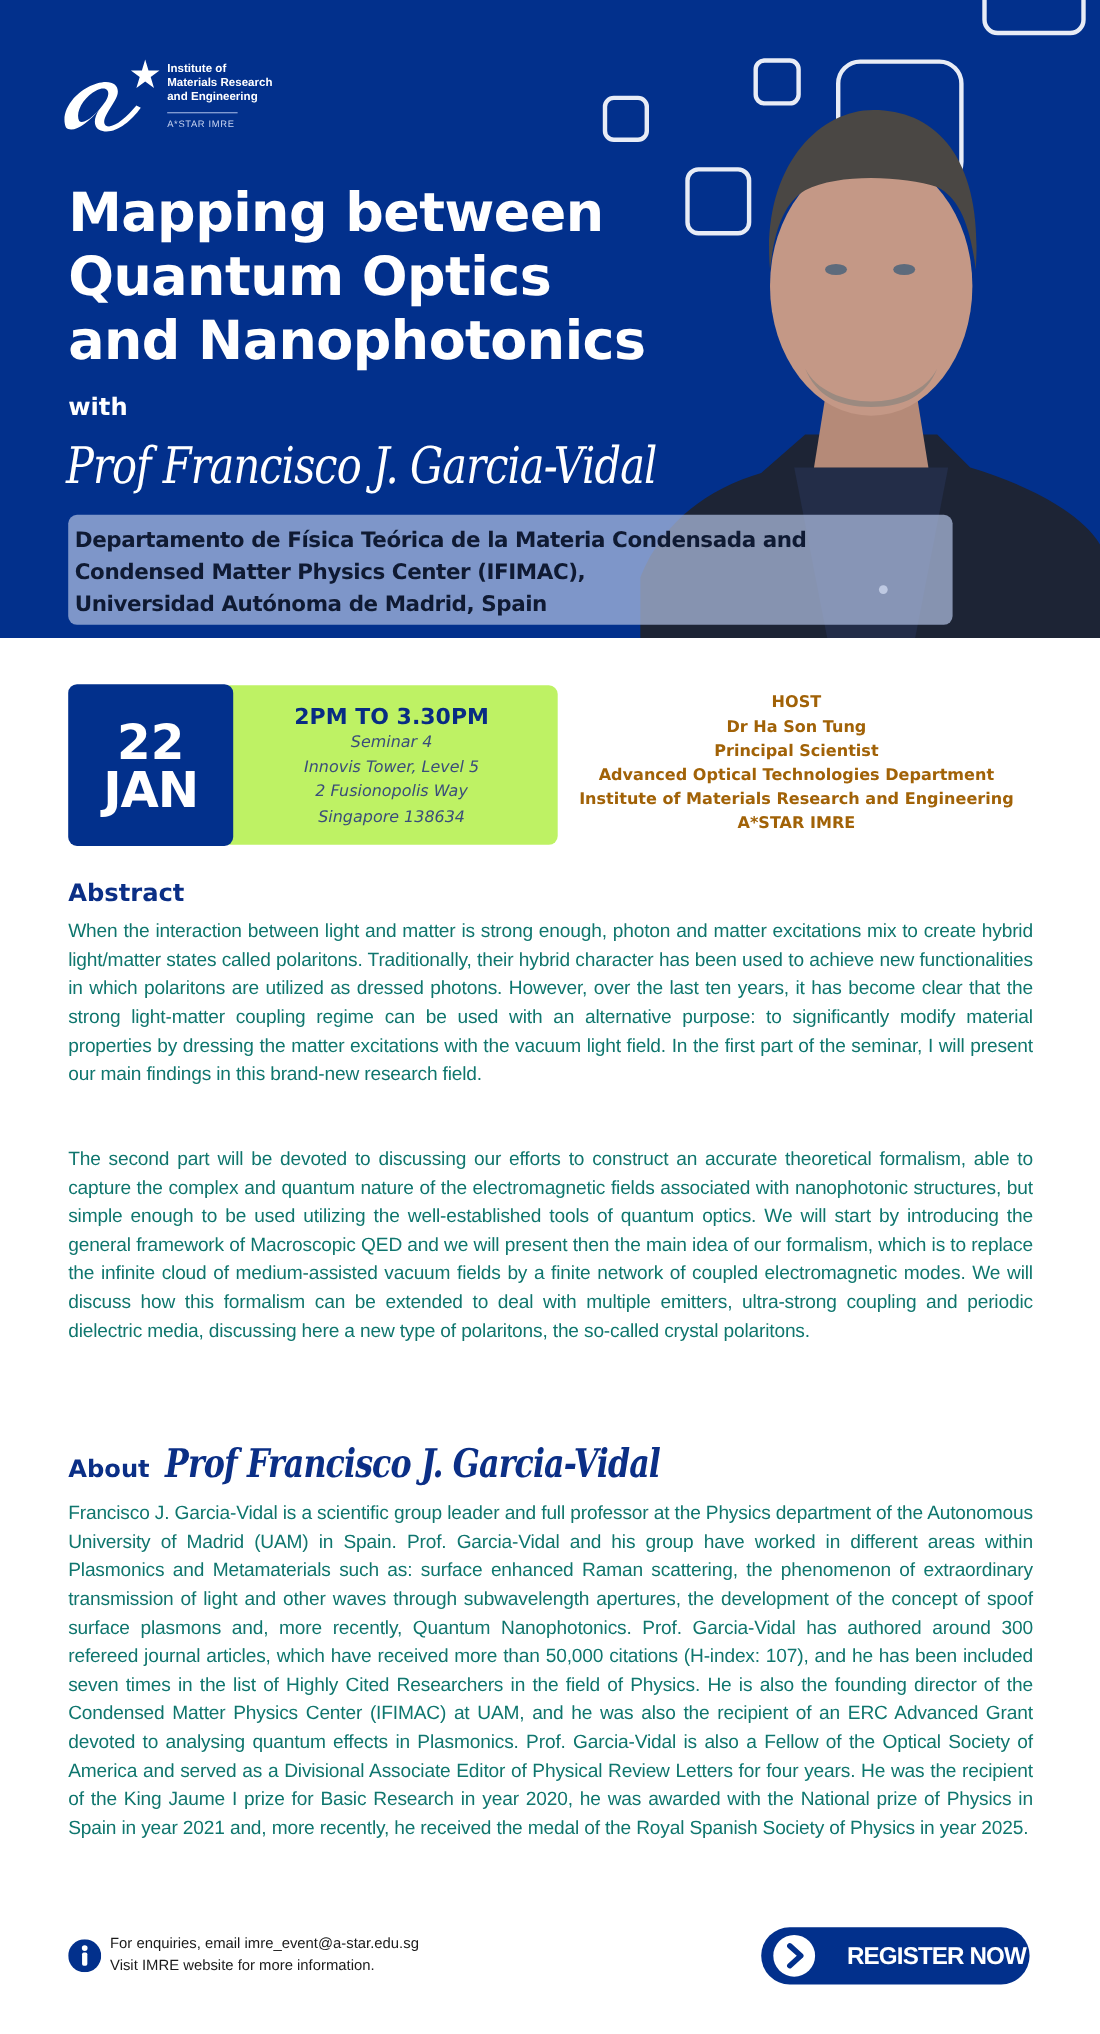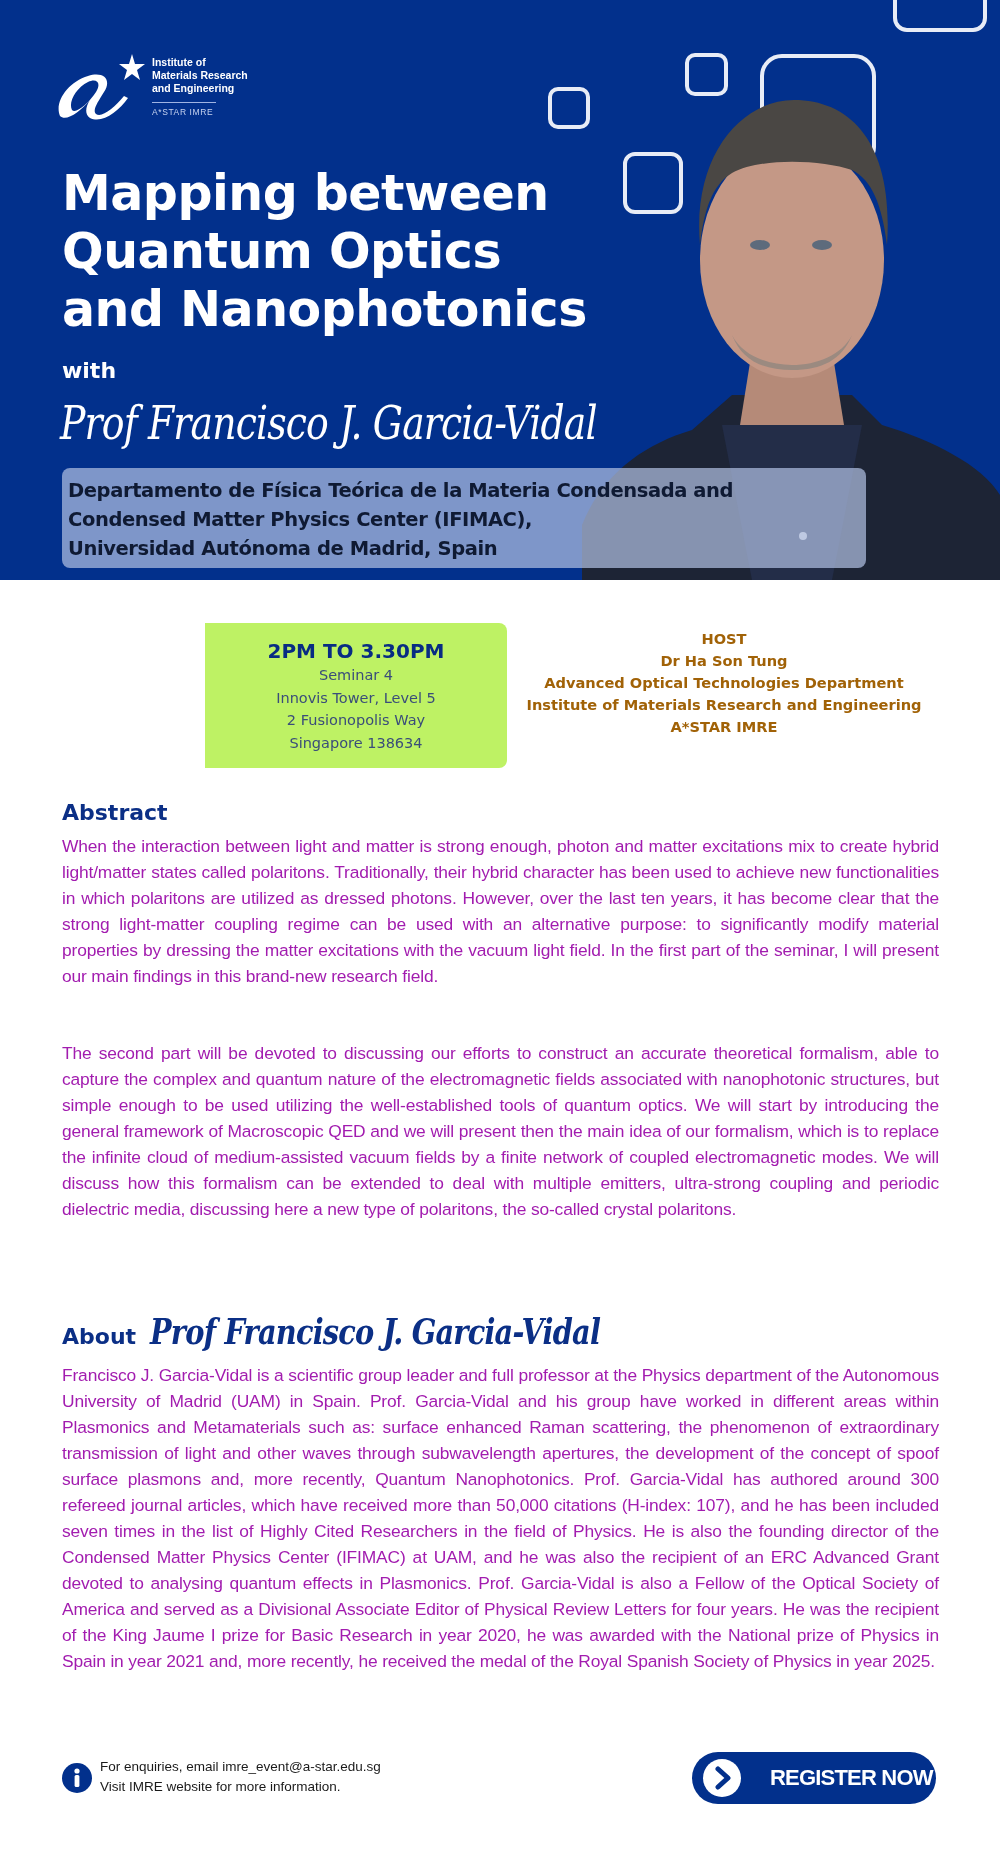--- a/index.html
+++ b/index.html
@@ -31,29 +31,29 @@
     .portrait { position: absolute; left: 582px; top: 95px; width: 418px; height: 485px; }
     .affil { position: absolute; left: 62px; top: 468px; width: 804px; height: 100px; background: rgba(175,190,225,0.72); border-radius: 8px; padding: 8px 6px 0 6px; color: #0f1a33; font-weight: bold; font-size: 19.5px; line-height: 29px; letter-spacing: -0.4px; }
     .affil span { display: block; white-space: nowrap; }
 
     
     .date-card { position: absolute; left: 62px; top: 622px; width: 150px; height: 147px; background: #02308c; border-radius: 8px; color: #fff; text-align: center; font-weight: bold; }
     .date-day { position: absolute; left: 0; right: 0; top: 30px; font-size: 44px; line-height: 48px; }
     .date-month { position: absolute; left: 0; right: 0; top: 72px; font-size: 45px; line-height: 50px; letter-spacing: -1px; }
     .time-card { position: absolute; left: 205px; top: 623px; width: 302px; height: 145px; background: #bef264; border-radius: 0 8px 8px 0; text-align: center; color: #3a4d7a; }
     .time-main { margin-top: 15px; color: #082c83; font-weight: bold; font-size: 20px; line-height: 26px; }
-    .time-line { font-size: 14.5px; line-height: 22.5px; }
+    .time-line { font-size: 14.5px; line-height: 22.5px; font-style: italic; }
 
     .host { position: absolute; left: 520px; top: 628px; width: 408px; text-align: center; color: #a16207; font-weight: bold; font-size: 14.6px; line-height: 22px; }
     .host span { display: block; white-space: nowrap; }
 
     
     .section-heading { position: absolute; left: 62px; color: #0b2f86; font-weight: bold; font-size: 22px; }
     .abstract-h { top: 800px; }
-    .para { position: absolute; left: 62px; width: 877px; font-family: "Liberation Sans", sans-serif; font-size: 17.4px; line-height: 26px; color: #a21caf; text-align: justify; letter-spacing: -0.15px; }
+    .para { position: absolute; left: 62px; width: 877px; font-family: "Liberation Sans", sans-serif; font-size: 17.4px; line-height: 26px; color: #0f766e; text-align: justify; letter-spacing: -0.15px; }
     .p1 { top: 833px; }
     .p2 { top: 1040px; }
     .about-h { position: absolute; left: 62px; top: 1310px; color: #0b2f86; white-space: nowrap; }
     .about-h .about-word { font-weight: bold; font-size: 22px; vertical-align: baseline; }
     .about-h .about-name { font-family: "DejaVu Serif", serif; font-style: italic; font-size: 36px; letter-spacing: -1px; display: inline-block; transform: scaleX(0.8); transform-origin: left bottom; margin-left: 6px; }
     .p3 { top: 1362px; }
 
     
     .info-icon { position: absolute; left: 62px; top: 1763px; width: 30px; height: 30px; }
     .enquiry { position: absolute; left: 100px; top: 1757px; color: #1a1a1a; font-family: "Liberation Sans", sans-serif; font-size: 13.5px; line-height: 20px; }
@@ -115,24 +115,29 @@
     </div>
   </section>
 
   <div class="time-card">
     <div class="time-main">2PM TO 3.30PM</div>
     <div class="time-line">Seminar 4</div>
     <div class="time-line">Innovis Tower, Level 5</div>
     <div class="time-line">2 Fusionopolis Way</div>
     <div class="time-line">Singapore 138634</div>
   </div>
+  <div class="date-card">
+    <div class="date-day">22</div>
+    <div class="date-month">JAN</div>
+  </div>
 
   <div class="host">
     <span>HOST</span>
     <span>Dr Ha Son Tung</span>
+    <span>Principal Scientist</span>
     <span>Advanced Optical Technologies Department</span>
     <span>Institute of Materials Research and Engineering</span>
     <span>A*STAR IMRE</span>
   </div>
 
   <h2 class="section-heading abstract-h">Abstract</h2>
   <p class="para p1">When the interaction between light and matter is strong enough, photon and matter excitations mix to create hybrid light/matter states called polaritons. Traditionally, their hybrid character has been used to achieve new functionalities in which polaritons are utilized as dressed photons. However, over the last ten years, it has become clear that the strong light-matter coupling regime can be used with an alternative purpose: to significantly modify material properties by dressing the matter excitations with the vacuum light field. In the first part of the seminar, I will present our main findings in this brand-new research field.</p>
   <p class="para p2">The second part will be devoted to discussing our efforts to construct an accurate theoretical formalism, able to capture the complex and quantum nature of the electromagnetic fields associated with nanophotonic structures, but simple enough to be used utilizing the well-established tools of quantum optics. We will start by introducing the general framework of Macroscopic QED and we will present then the main idea of our formalism, which is to replace the infinite cloud of medium-assisted vacuum fields by a finite network of coupled electromagnetic modes. We will discuss how this formalism can be extended to deal with multiple emitters, ultra-strong coupling and periodic dielectric media, discussing here a new type of polaritons, the so-called crystal polaritons.</p>
 
   <h2 class="about-h">

